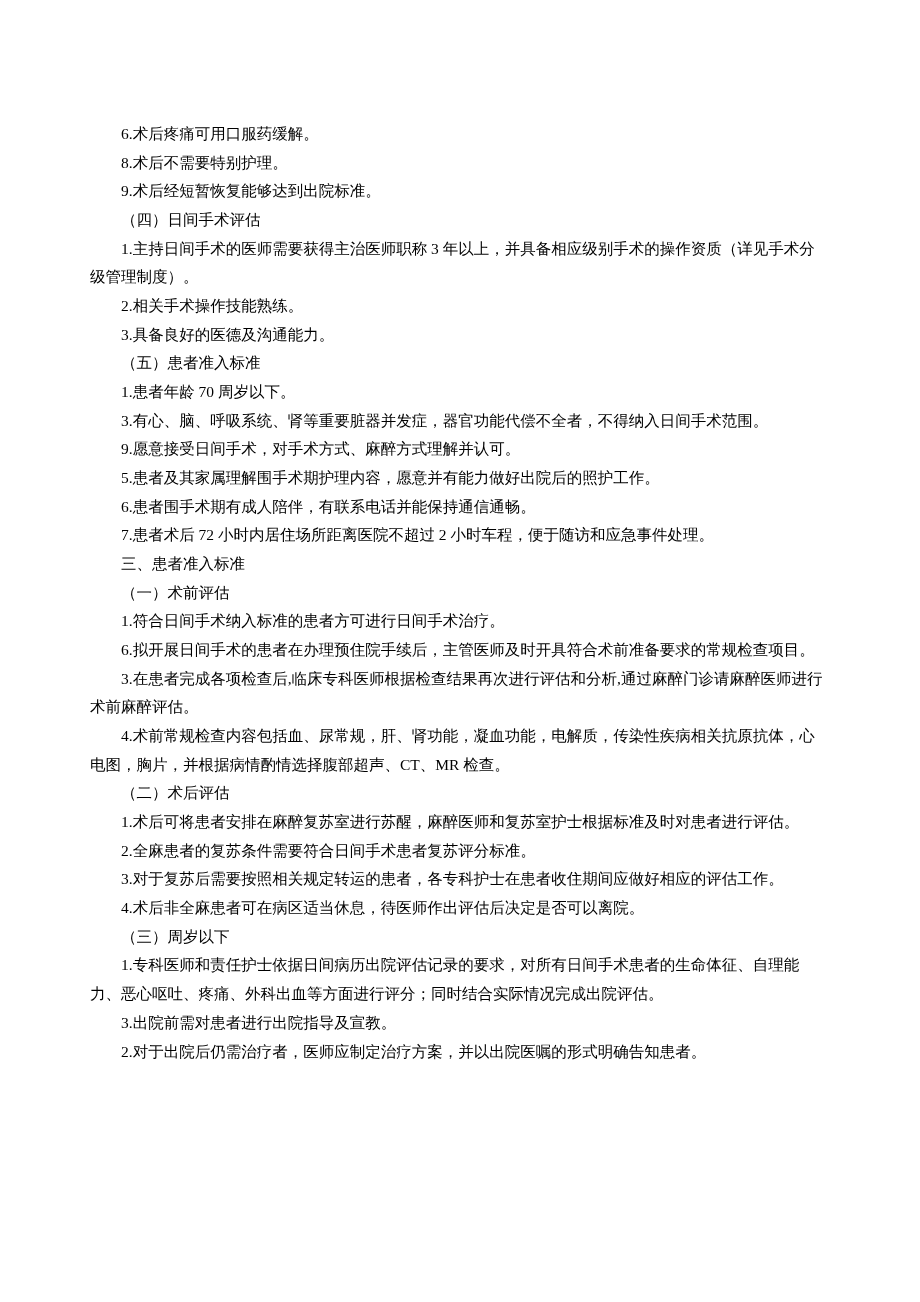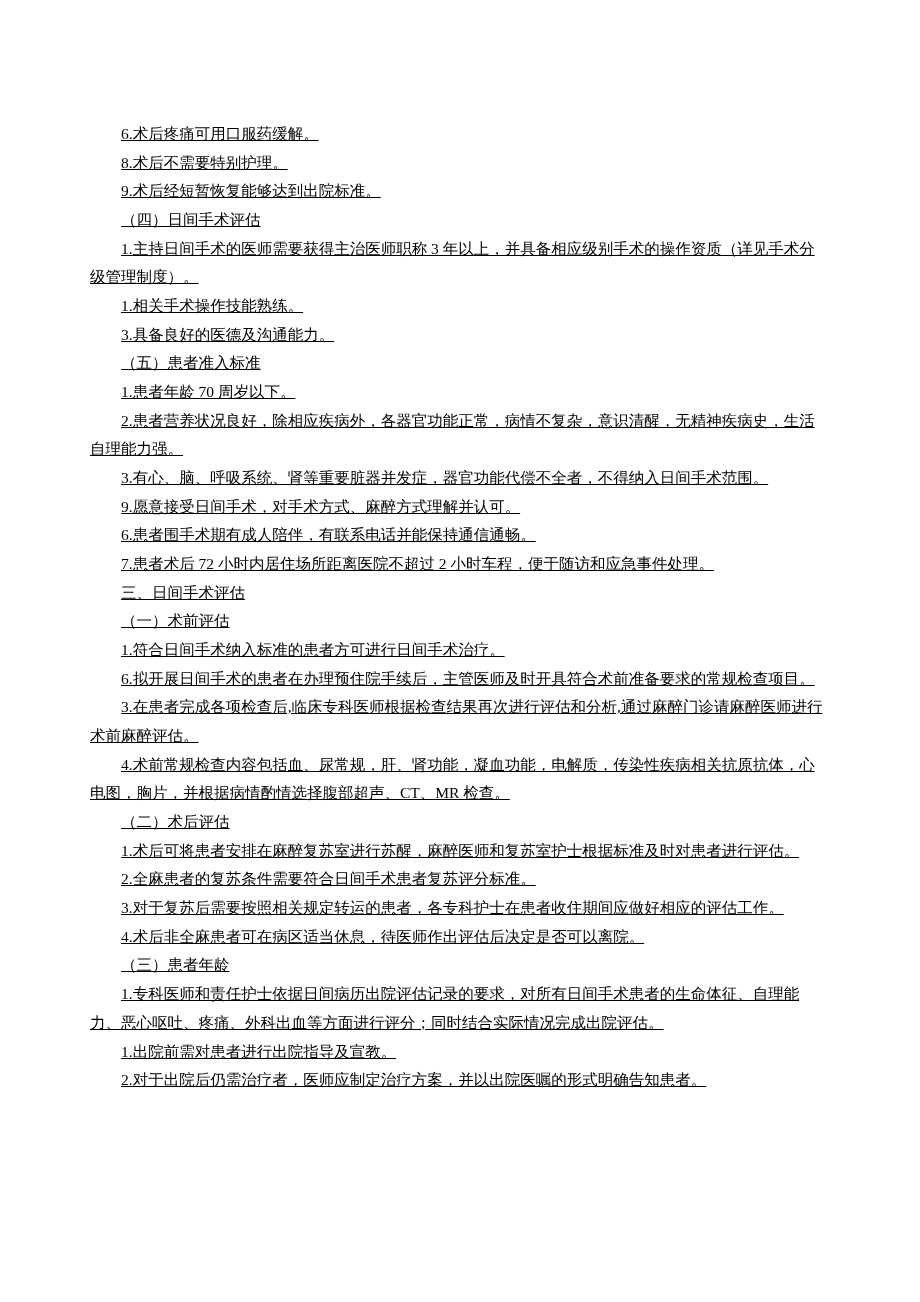--- a/index.html
+++ b/index.html
@@ -11,49 +11,48 @@
       font-family: "SimSun", "宋体", "FangSong", "仿宋", serif;
       background: #ffffff;
       width: 920px;
       padding: 120px 90px 80px 90px;
       font-size: 15.5px;
       line-height: 1.85;
       color: #000;
     }
     .para {
       text-indent: 2em;
-      text-decoration: underline;
     }
   </style>
 </head>
 <body>
 
 <div id="content">
     <p class="para">6.术后疼痛可用口服药缓解。</p>
     <p class="para">8.术后不需要特别护理。</p>
     <p class="para">9.术后经短暂恢复能够达到出院标准。</p>
     <p class="para">（四）日间手术评估</p>
     <p class="para">1.主持日间手术的医师需要获得主治医师职称 3 年以上，并具备相应级别手术的操作资质（详见手术分级管理制度）。</p>
-    <p class="para">1.相关手术操作技能熟练。</p>
+    <p class="para">2.相关手术操作技能熟练。</p>
     <p class="para">3.具备良好的医德及沟通能力。</p>
     <p class="para">（五）患者准入标准</p>
     <p class="para">1.患者年龄 70 周岁以下。</p>
-    <p class="para">2.患者营养状况良好，除相应疾病外，各器官功能正常，病情不复杂，意识清醒，无精神疾病史，生活自理能力强。</p>
     <p class="para">3.有心、脑、呼吸系统、肾等重要脏器并发症，器官功能代偿不全者，不得纳入日间手术范围。</p>
     <p class="para">9.愿意接受日间手术，对手术方式、麻醉方式理解并认可。</p>
+    <p class="para">5.患者及其家属理解围手术期护理内容，愿意并有能力做好出院后的照护工作。</p>
     <p class="para">6.患者围手术期有成人陪伴，有联系电话并能保持通信通畅。</p>
     <p class="para">7.患者术后 72 小时内居住场所距离医院不超过 2 小时车程，便于随访和应急事件处理。</p>
-    <p class="para">三、日间手术评估</p>
+    <p class="para">三、患者准入标准</p>
     <p class="para">（一）术前评估</p>
     <p class="para">1.符合日间手术纳入标准的患者方可进行日间手术治疗。</p>
     <p class="para">6.拟开展日间手术的患者在办理预住院手续后，主管医师及时开具符合术前准备要求的常规检查项目。</p>
     <p class="para">3.在患者完成各项检查后,临床专科医师根据检查结果再次进行评估和分析,通过麻醉门诊请麻醉医师进行术前麻醉评估。</p>
     <p class="para">4.术前常规检查内容包括血、尿常规，肝、肾功能，凝血功能，电解质，传染性疾病相关抗原抗体，心电图，胸片，并根据病情酌情选择腹部超声、CT、MR 检查。</p>
     <p class="para">（二）术后评估</p>
     <p class="para">1.术后可将患者安排在麻醉复苏室进行苏醒，麻醉医师和复苏室护士根据标准及时对患者进行评估。</p>
     <p class="para">2.全麻患者的复苏条件需要符合日间手术患者复苏评分标准。</p>
     <p class="para">3.对于复苏后需要按照相关规定转运的患者，各专科护士在患者收住期间应做好相应的评估工作。</p>
     <p class="para">4.术后非全麻患者可在病区适当休息，待医师作出评估后决定是否可以离院。</p>
-    <p class="para">（三）患者年龄</p>
+    <p class="para">（三）周岁以下</p>
     <p class="para">1.专科医师和责任护士依据日间病历出院评估记录的要求，对所有日间手术患者的生命体征、自理能力、恶心呕吐、疼痛、外科出血等方面进行评分；同时结合实际情况完成出院评估。</p>
-    <p class="para">1.出院前需对患者进行出院指导及宣教。</p>
+    <p class="para">3.出院前需对患者进行出院指导及宣教。</p>
     <p class="para">2.对于出院后仍需治疗者，医师应制定治疗方案，并以出院医嘱的形式明确告知患者。</p>
   </div>
 
 </body></html>

